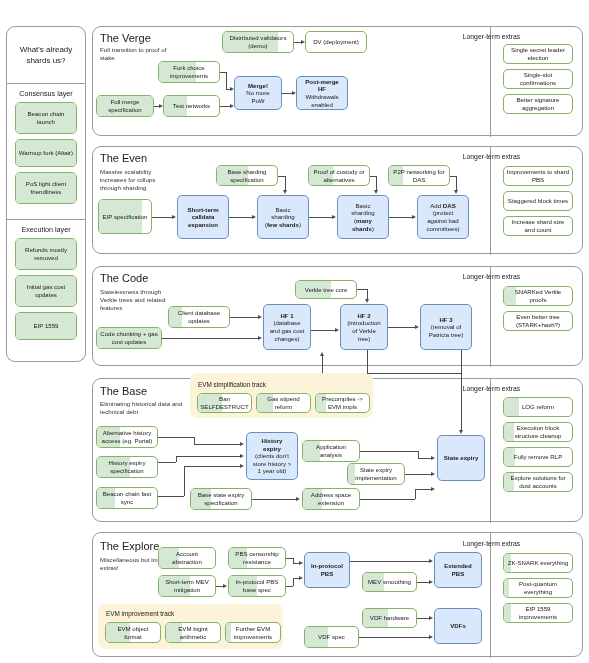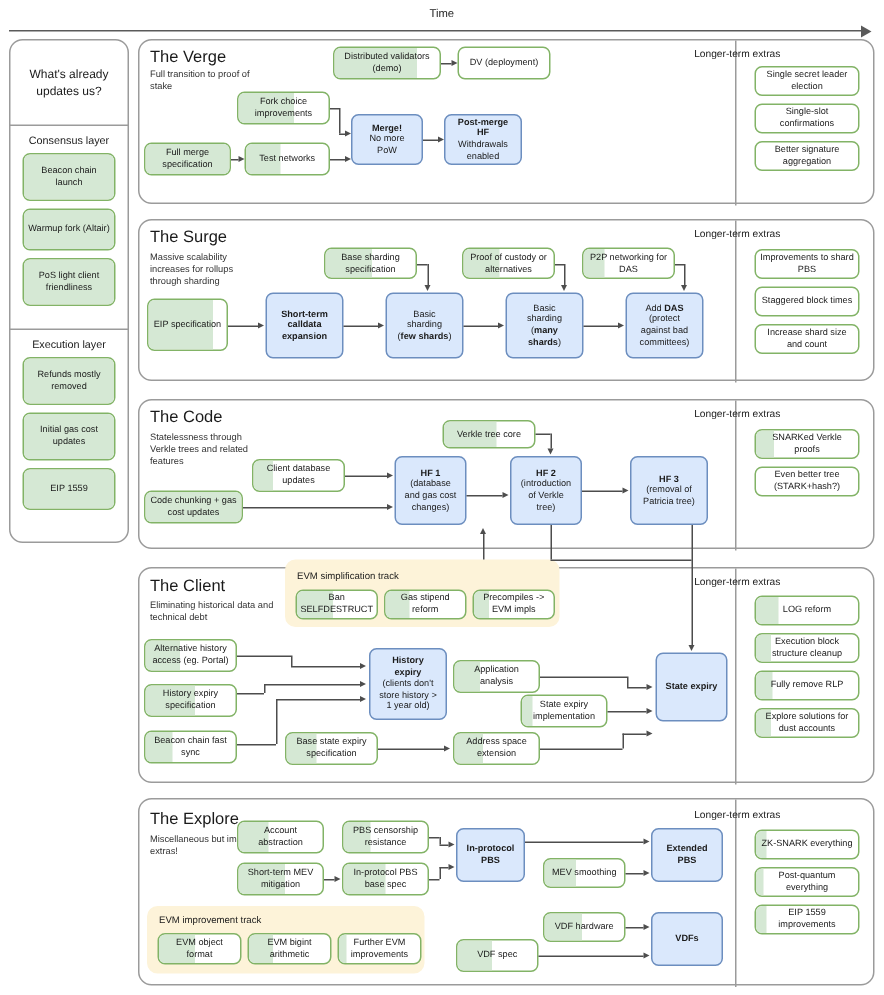--- a/index.html
+++ b/index.html
@@ -66,29 +66,24 @@
   .ah-d{position:absolute;width:0;height:0;border-left:2.6px solid transparent;
         border-right:2.6px solid transparent;border-top:4px solid #4d4d4d;}
   .ah-u{position:absolute;width:0;height:0;border-left:2.6px solid transparent;
         border-right:2.6px solid transparent;border-bottom:4px solid #4d4d4d;}
 </style>
 </head>
 <body>
 
 <div class="canvas">
 
-  <div class="time-axis">
-    <div class="time-label">Time</div>
-    <div class="time-line"></div>
-    <div class="time-head"></div>
-  </div>
 
   <div class="rail">
     <div class="rail-head">
-      <span>What's already updates us?</span>
+      <span>What's already shards us?</span>
     </div>
 
     <div class="rail-grp g2">
       <div class="rail-grp-title">Execution layer</div>
       <div class="node n-green" style="width:62px;height:32px;">
         <div class="fill" style="width:100%"></div>
         <div class="lbl">Refunds mostly removed</div>
       </div>
       <div class="node n-green" style="width:62px;height:32px;">
         <div class="fill" style="width:100%"></div>
@@ -174,21 +169,21 @@
       <div class="lbl">Single-slot confirmations</div>
     </div>
   <div class="node n-green" style="left:503px;top:94px;width:70px;height:20px;">
     <div class="fill" style="width:0%"></div>
       <div class="lbl">Better signature aggregation</div>
     </div>
 
   <div class="panel" style="left:92px;top:146px;width:491px;height:108px;">
     <div class="divider" style="left:397px;top:0;height:108px;"></div>
   </div>
-  <div class="sec-title" style="left:100px;top:152px;">The Surge</div>
+  <div class="sec-title" style="left:100px;top:152px;">The Even</div>
   <div class="sec-sub" style="left:100px;top:168px;width:78px;">Massive scalability increases for rollups through sharding</div>
 
   <div class="node n-green" style="left:216px;top:165px;width:62px;height:21px;">
     <div class="fill" style="width:52%"></div>
       <div class="lbl">Base sharding specification</div>
     </div>
   <div class="node n-green" style="left:308px;top:165px;width:62px;height:21px;">
     <div class="fill" style="width:40%"></div>
       <div class="lbl">Proof of custody or alternatives</div>
     </div>
@@ -293,21 +288,21 @@
       <div class="lbl">SNARKed Verkle proofs</div>
     </div>
   <div class="node n-green" style="left:503px;top:311px;width:70px;height:20px;">
     <div class="fill" style="width:0%"></div>
       <div class="lbl">Even better tree (STARK+hash?)</div>
     </div>
 
   <div class="panel" style="left:92px;top:378px;width:491px;height:144px;">
     <div class="divider" style="left:397px;top:0;height:144px;"></div>
   </div>
-  <div class="sec-title" style="left:100px;top:385px;">The Client</div>
+  <div class="sec-title" style="left:100px;top:385px;">The Base</div>
   <div class="sec-sub" style="left:100px;top:400px;width:86px;">Eliminating historical data and technical debt</div>
 
   <div class="track" style="left:190px;top:373px;width:183px;height:45px;"></div>
   <div class="track-title" style="left:198px;top:381px;">EVM simplification track</div>
   <div class="node n-green" style="left:197px;top:393px;width:55px;height:20px;">
     <div class="fill" style="width:45%"></div>
       <div class="lbl">Ban SELFDESTRUCT</div>
     </div>
   <div class="node n-green" style="left:256px;top:393px;width:55px;height:20px;">
     <div class="fill" style="width:30%"></div>

